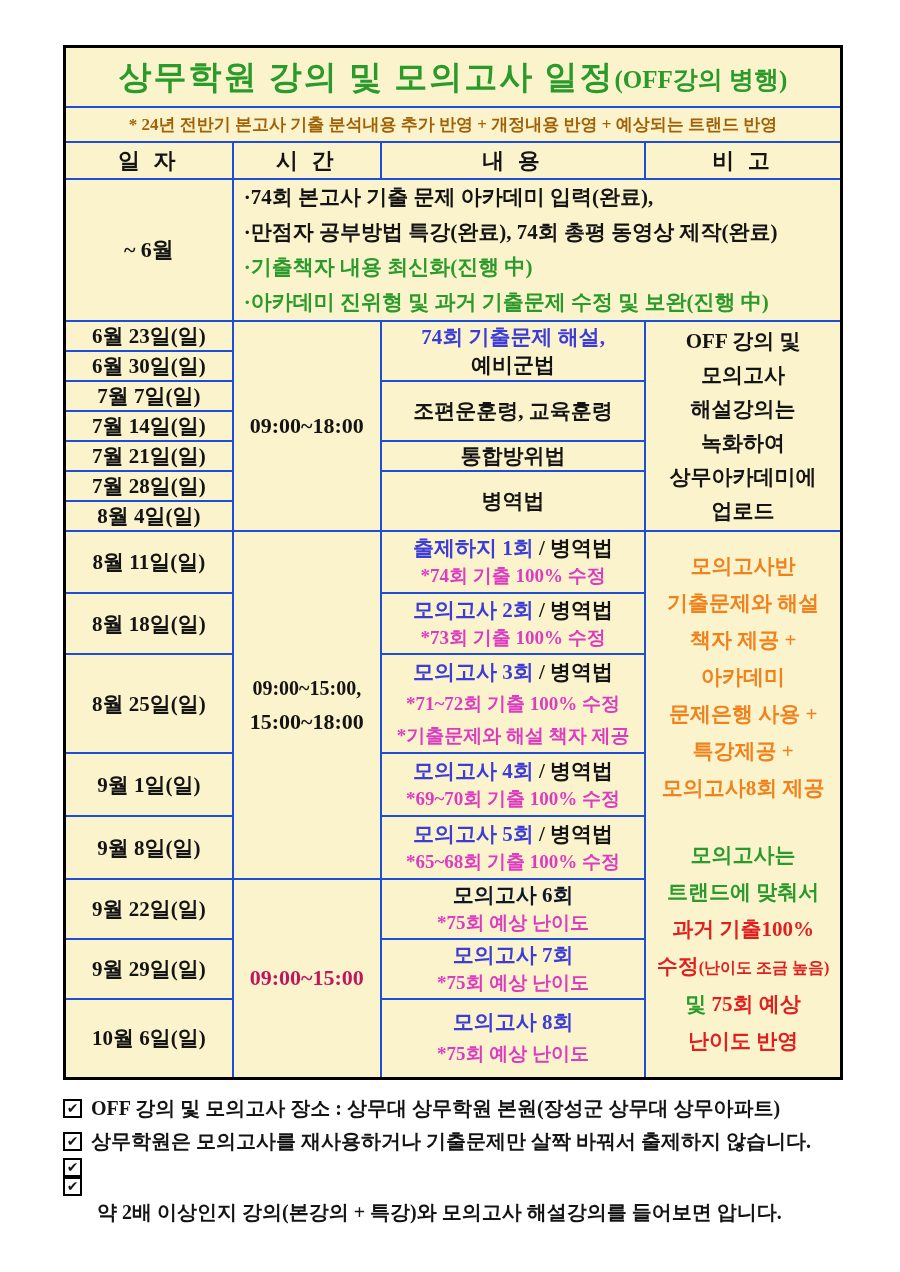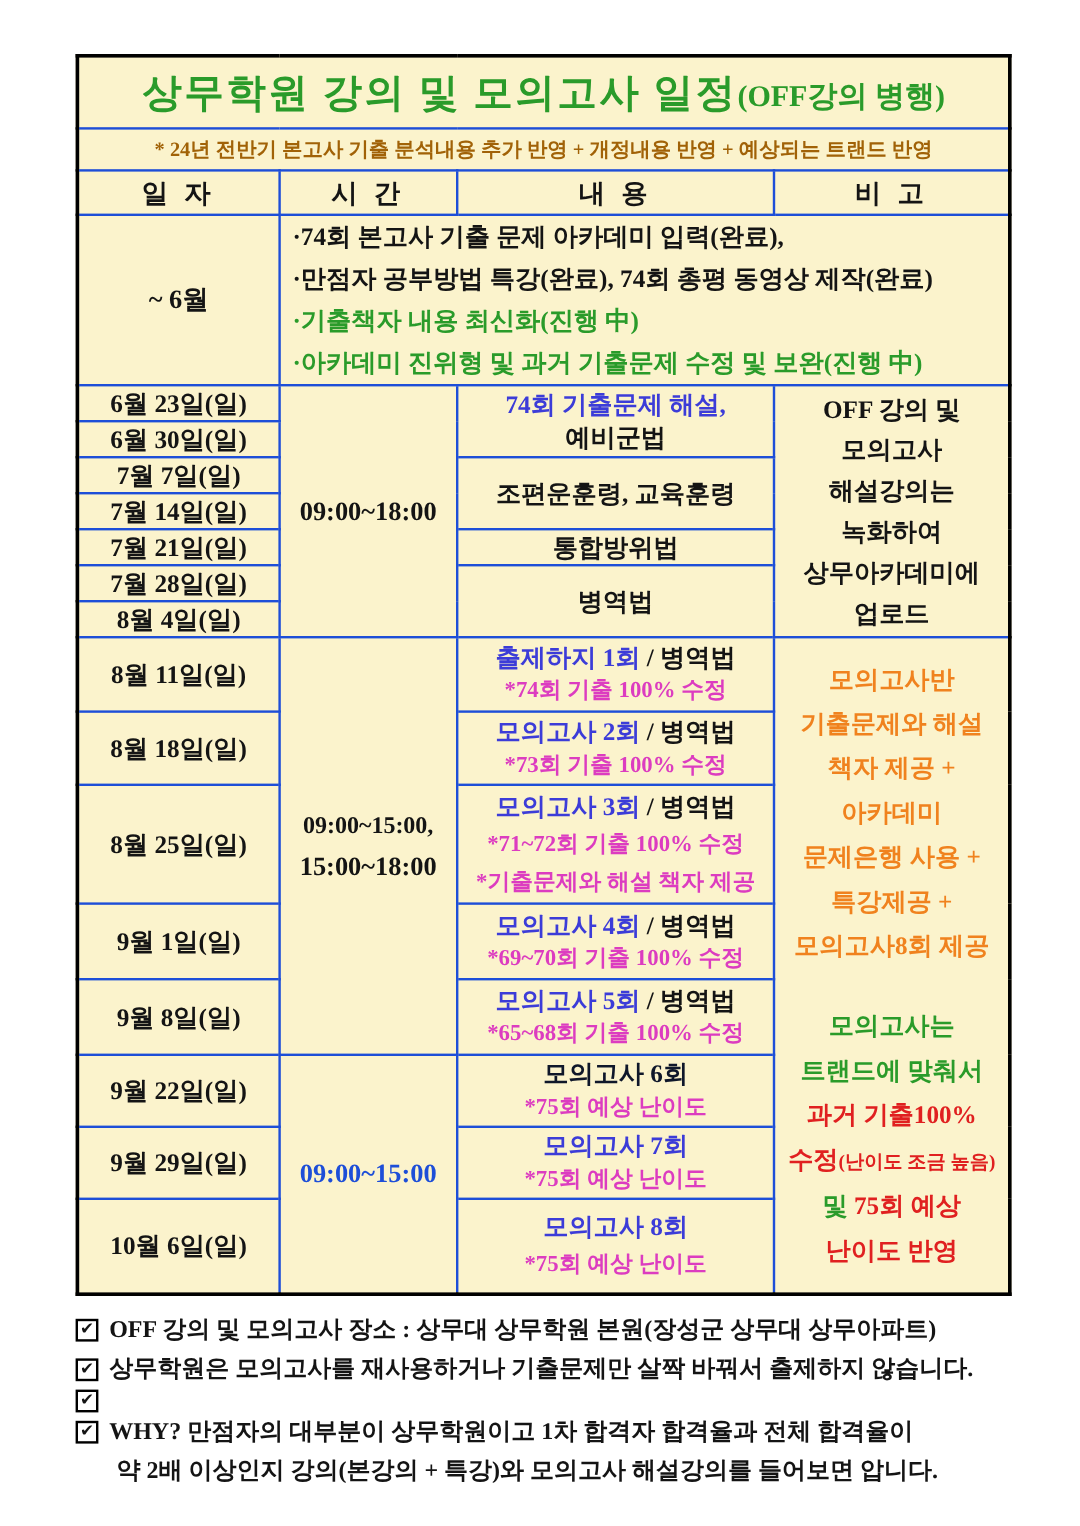--- a/index.html
+++ b/index.html
@@ -241,21 +241,21 @@
           </td>
         </tr>
         <tr style="height: 60px;">
           <td>
             <div class="cin">
               <div class="line"><span style="color: rgb(20, 20, 20);">9월 22일(일)</span></div>
             </div>
           </td>
           <td rowspan="3">
             <div class="cin">
-              <div class="line" style="font-size: 22px;"><span style="color: #1d4ed8;">09:00~15:00</span></div>
+              <div class="line" style="font-size: 22px;"><span style="color: #be185d;">09:00~15:00</span></div>
             </div>
           </td>
           <td>
             <div class="cin">
               <div class="line"><span style="color: #0f172a;">모의고사 6회</span></div>
               <div class="line" style="font-size: 19px;"><span style="color: rgb(220, 60, 192);">*75회 예상 난이도</span></div>
             </div>
           </td>
         </tr>
         <tr style="height: 60px;">
@@ -294,19 +294,18 @@
       </div>
       <div class="fline">
         <span class="cbox">✔</span>
         <span>상무학원은 모의고사를 재사용하거나 기출문제만 살짝 바꿔서 출제하지 않습니다.</span>
       </div>
       <div class="fline">
         <span class="cbox">✔</span>
       </div>
       <div class="fline">
         <span class="cbox">✔</span>
-        <span>WHY? 만점자의 대부분이 상무학원이고 1차 합격자 합격율과 전체 합격율이</span>
       </div>
       <div class="fline indent">
         <span>약 2배 이상인지 강의(본강의 + 특강)와 모의고사 해설강의를 들어보면 압니다.</span>
       </div>
     </div>
 </div>
 
 </body></html>

